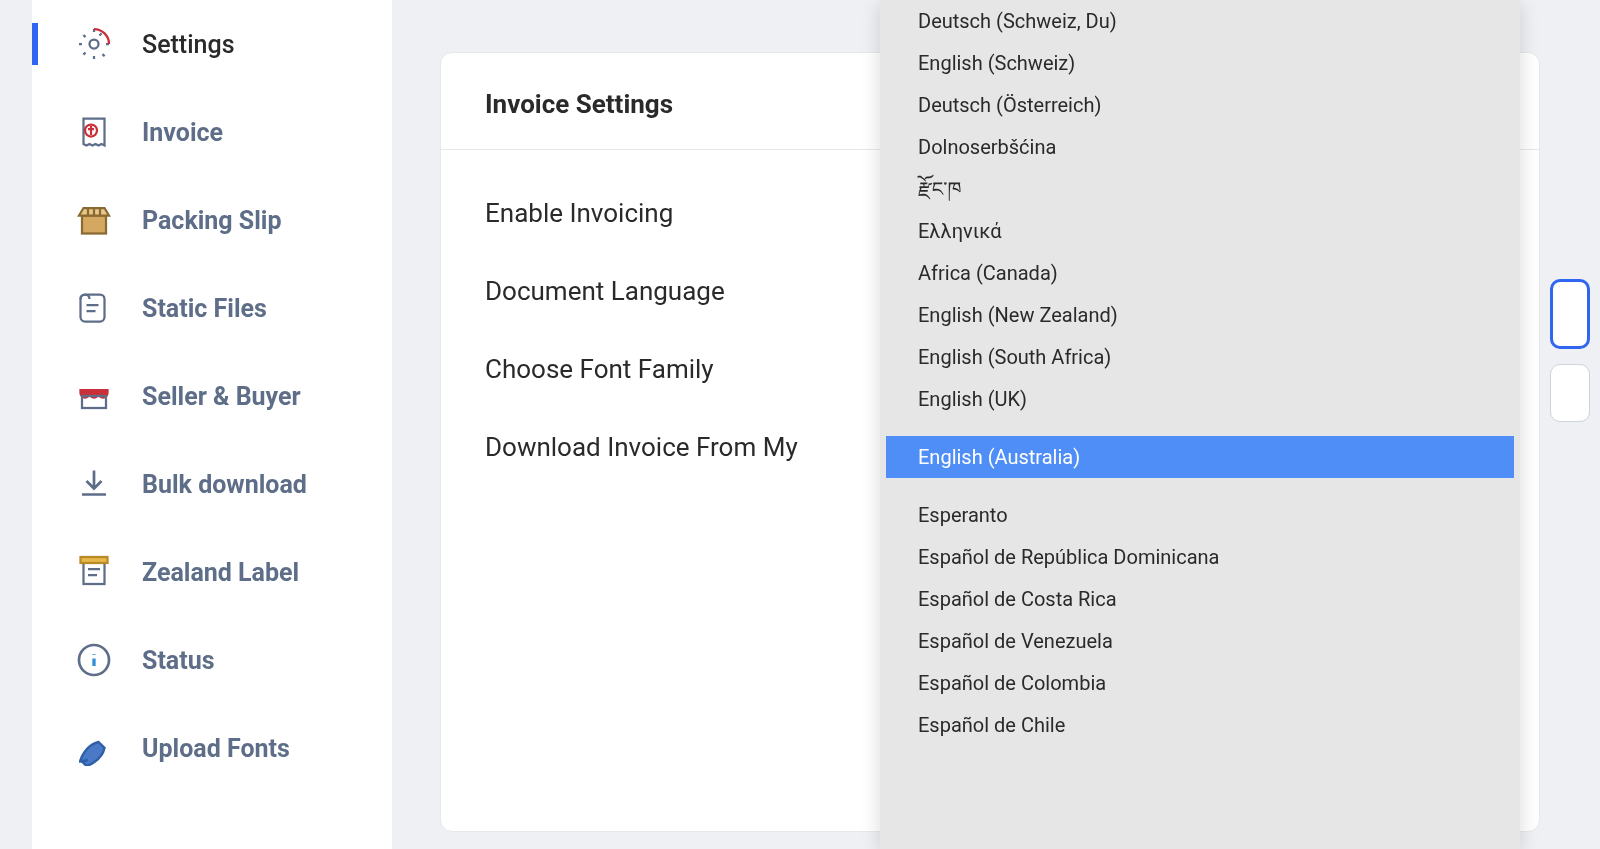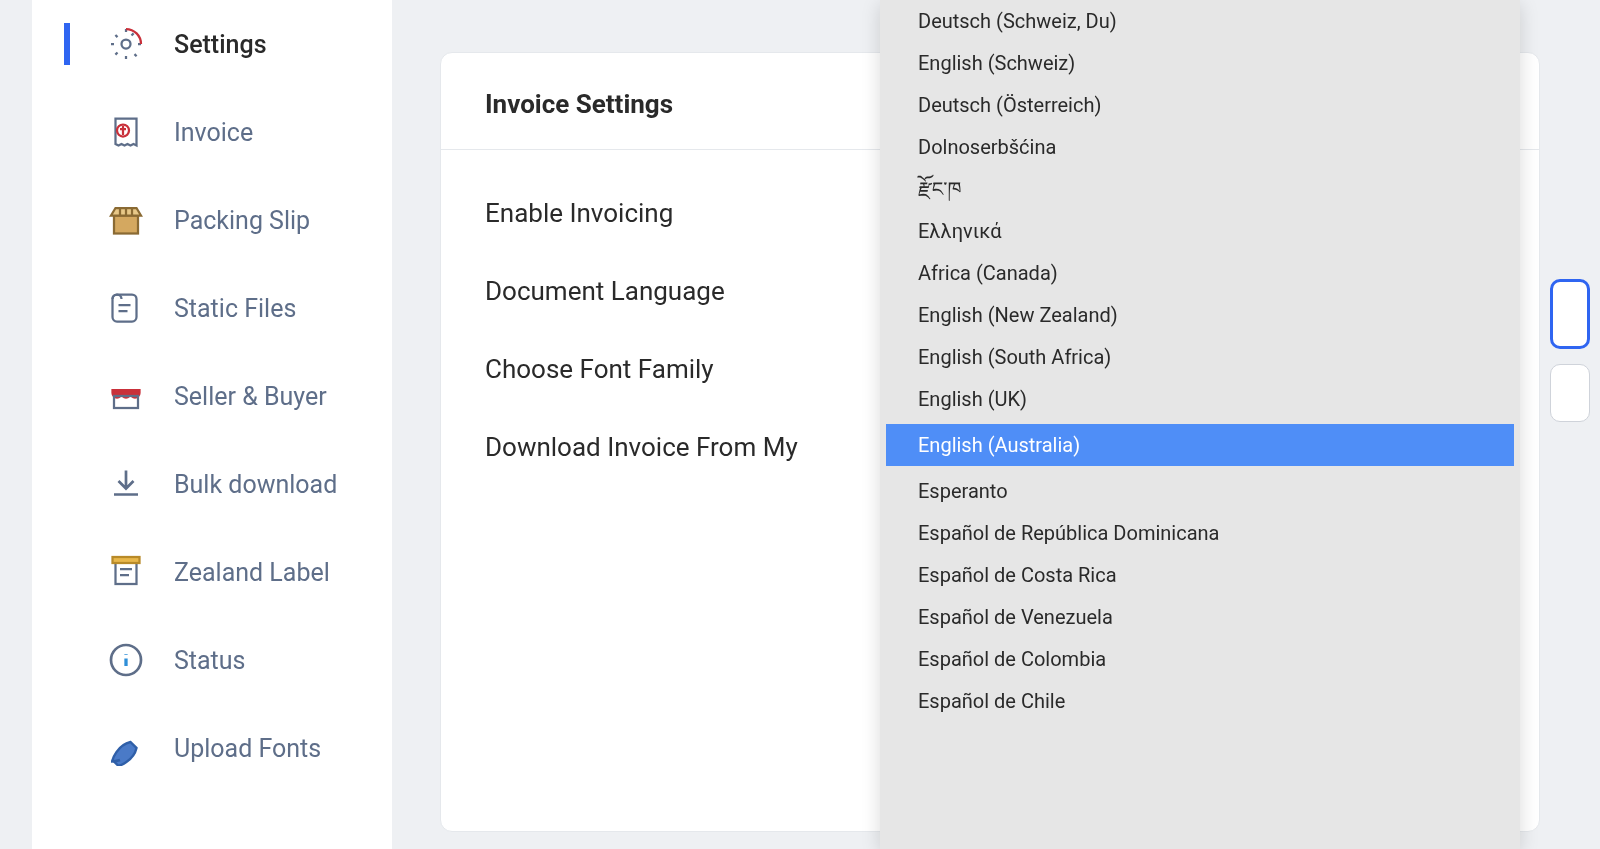--- a/index.html
+++ b/index.html
@@ -18,21 +18,20 @@
       width: 360px;
       height: 100%;
       background: #ffffff;
     }
     .sidebar-item {
       display: flex;
       align-items: center;
       padding: 22px 30px 22px 40px;
       cursor: pointer;
       position: relative;
-      margin-left: 32px;
     }
     .sidebar-item.active::before {
       content: "";
       position: absolute;
       left: 0;
       top: 50%;
       transform: translateY(-50%);
       width: 6px;
       height: 42px;
       background: #2f65f1;
@@ -41,21 +40,21 @@
       width: 44px;
       height: 44px;
       display: flex;
       align-items: center;
       justify-content: center;
       margin-right: 26px;
     }
     .sidebar-item .label {
       font-size: 25px;
       color: #5e6e89;
-      font-weight: 400;
+      font-weight: 700;
     }
     .sidebar-item.active .label {
       color: #2a2a2a;
       font-weight: 500;
     }
     .main-panel {
       position: absolute;
       left: 440px;
       top: 52px;
       width: 1100px;
@@ -93,21 +92,21 @@
     .dropdown-item {
       font-size: 20px;
       color: #2a2a2a;
       padding: 6px 0 6px 38px;
       line-height: 1.5;
       cursor: pointer;
     }
     .dropdown-item.selected {
       background: #4f8ef7;
       color: #ffffff;
-      margin: 4px 6px;
+      margin: 16px 6px;
       padding-left: 32px;
       border-radius: 0;
     }
     .right-edge {
       position: absolute;
       right: 0;
       top: 0;
       width: 58px;
       height: 100%;
     }

